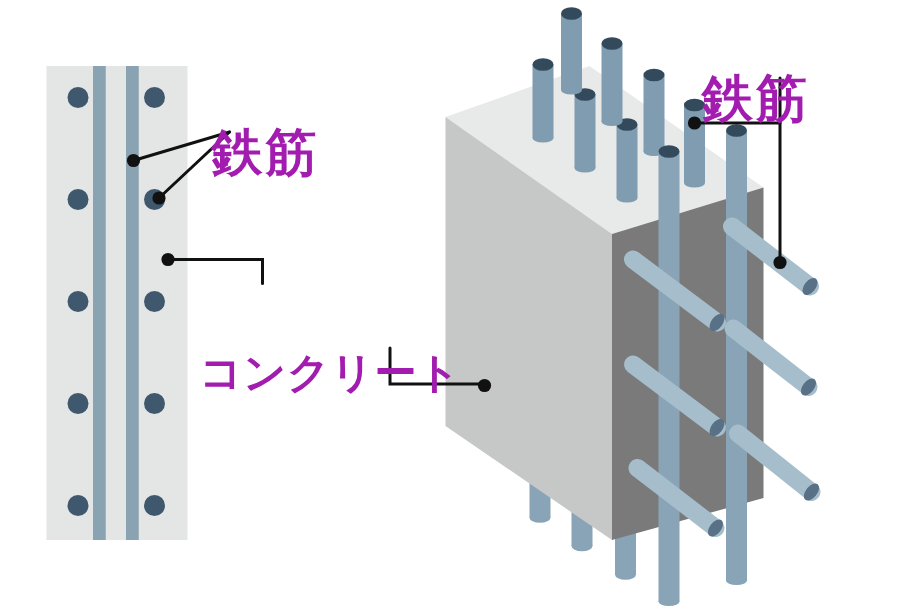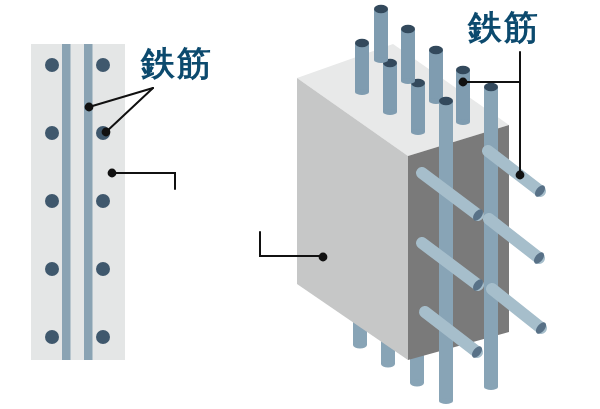--- a/index.html
+++ b/index.html
@@ -7,25 +7,26 @@
     position: relative;
     width: 600px;
     height: 409px;
     background: #ffffff;
     overflow: hidden;
     font-family: "Liberation Sans", sans-serif;
   }
   .stage svg { display: block; position: absolute; left: 0; top: 0; }
   .label {
     position: absolute;
-    color: #0c4a6e;
+    color: #a21caf;
     font-weight: 600;
     white-space: nowrap;
     line-height: 1;
-    font-family: Liberation Sans, sans-serif;
+    font-family: Liberation Mono, monospace;
+    margin-top: 42px;
   }
   #lbl-rebar-left  { left: 141px; top: 46px;  font-size: 34px; letter-spacing: 2px; }
   #lbl-concrete    { left: 133px; top: 196px; font-size: 28px; letter-spacing: 0.5px; }
   #lbl-rebar-right { left: 468px; top: 10px;  font-size: 34px; letter-spacing: 2px; }
 </style>
 </head>
 <body>
 
 <div class="stage">
   <svg id="diagram" width="600" height="409" viewBox="0 0 600 409">
@@ -99,15 +100,16 @@
       <circle cx="89" cy="107" r="4.4" fill="#111111"></circle>
       <circle cx="106" cy="132" r="4.4" fill="#111111"></circle>
       <circle cx="112" cy="173" r="4.4" fill="#111111"></circle>
       <circle cx="323" cy="257" r="4.4" fill="#111111"></circle>
       <circle cx="463" cy="82" r="4.4" fill="#111111"></circle>
       <circle cx="520" cy="175" r="4.4" fill="#111111"></circle>
     </svg>
 
   <div class="label" id="lbl-rebar-left">鉄筋</div>
 
+  <div class="label" id="lbl-concrete">コンクリート</div>
 
   <div class="label" id="lbl-rebar-right">鉄筋</div>
 </div>
 
 </body></html>

